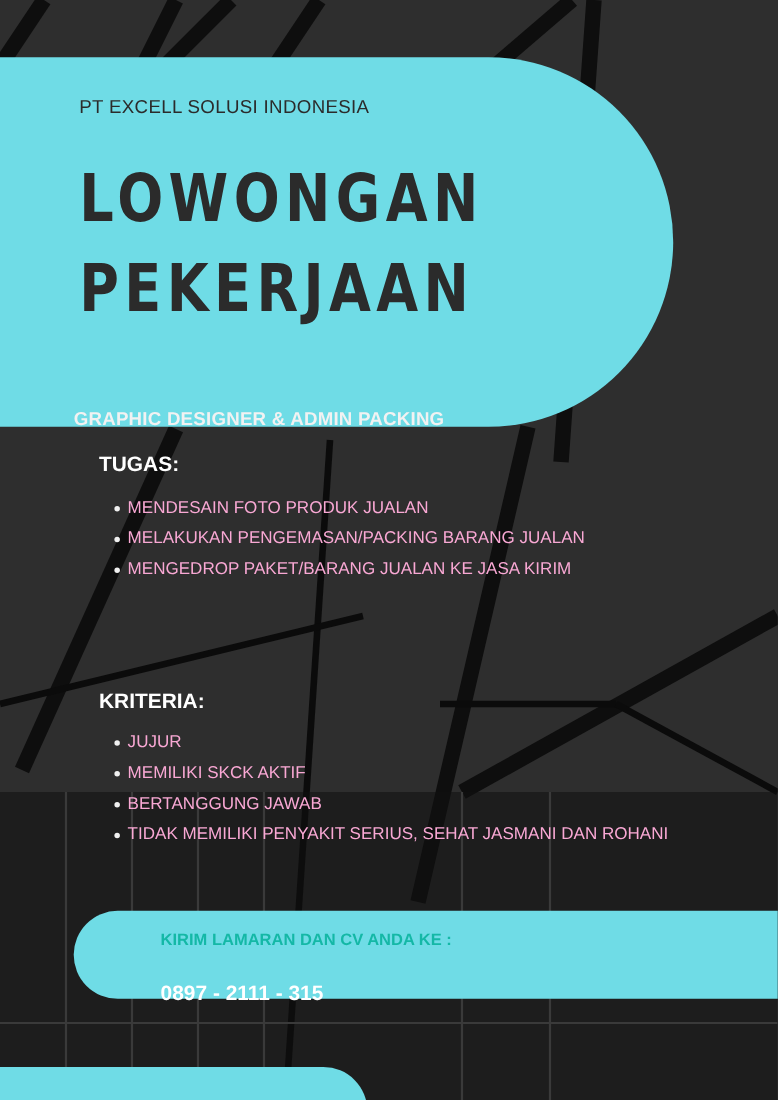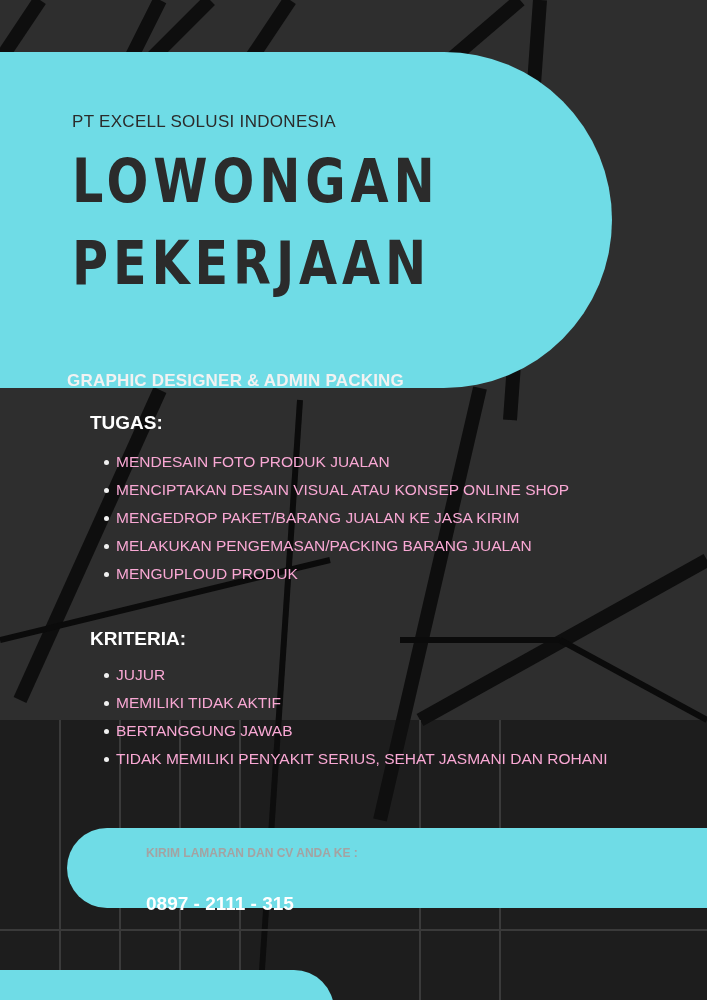--- a/index.html
+++ b/index.html
@@ -10,21 +10,20 @@
     }
     .bg { position: absolute; inset: 0; overflow: hidden; }
     .bg svg { position: absolute; left: 0; top: 0; }
     .hero {
       position: absolute; left: 0; top: 52px; width: 612px; height: 336px;
       background: #6fdce6; border-radius: 0 170px 170px 0;
     }
     .company {
       position: absolute; left: 72px; top: 88px; font-size: 17px; color: #2b2b2b;
       letter-spacing: 0.3px;
-      margin-top: 24px;
     }
     .title {
       position: absolute; left: 72px; top: 140px; font-size: 60px; line-height: 82px;
       font-weight: bold; color: #2b2b2b; letter-spacing: 6px;
       transform: scaleX(0.82); transform-origin: left top;
       font-family: "DejaVu Sans", sans-serif;
     }
     .subtitle {
       position: absolute; left: 67px; top: 331px; font-size: 17px; font-weight: bold;
       color: #f2f2f2; letter-spacing: 0.2px; margin-top: 40px;
@@ -39,22 +38,22 @@
     }
     .list li::before {
       content: ""; position: absolute; left: 2px; top: 12px; width: 5px; height: 5px;
       border-radius: 50%; background: #f0f0f0;
     }
     .contact {
       position: absolute; left: 67px; top: 828px; width: 660px; height: 80px;
       background: #6fdce6; border-radius: 40px 0 0 40px;
     }
     .contact-label {
-      position: absolute; left: 146px; top: 846px; font-size: 12px; font-weight: bold;
-      color: #a3a3a3;
+      position: absolute; left: 146px; top: 846px; font-size: 15px; font-weight: bold;
+      color: #14b8a6;
     }
     .contact-phone {
       position: absolute; left: 146px; top: 866px; font-size: 19px; font-weight: bold;
       color: #ffffff;
       margin-top: 27px;
     }
     .bottom-shape {
       position: absolute; left: 0; top: 970px; width: 334px; height: 60px;
       background: #6fdce6; border-radius: 0 40px 0 0;
     }
@@ -98,30 +97,28 @@
 <div class="company">PT EXCELL SOLUSI INDONESIA</div>
 <div class="title">
   <div>LOWONGAN</div>
   <div>PEKERJAAN</div>
 </div>
 <div class="subtitle">GRAPHIC DESIGNER &amp; ADMIN PACKING</div>
 
 <div class="section-title" style="top:412px">TUGAS:</div>
 <ul class="list" style="top:448px">
   <li>MENDESAIN FOTO PRODUK JUALAN</li>
-  <li>MENCIPTAKAN DESAIN VISUAL ATAU KONSEP ONLINE SHOP</li>
+  <li>MELAKUKAN PENGEMASAN/PACKING BARANG JUALAN</li>
   <li>MENGEDROP PAKET/BARANG JUALAN KE JASA KIRIM</li>
-  <li>MELAKUKAN PENGEMASAN/PACKING BARANG JUALAN</li>
-  <li>MENGUPLOUD PRODUK</li>
 </ul>
 
 <div class="section-title" style="top:628px">KRITERIA:</div>
 <ul class="list" style="top:661px">
   <li>JUJUR</li>
-  <li>MEMILIKI TIDAK AKTIF</li>
+  <li>MEMILIKI SKCK AKTIF</li>
   <li>BERTANGGUNG JAWAB</li>
   <li>TIDAK MEMILIKI PENYAKIT SERIUS, SEHAT JASMANI DAN ROHANI</li>
 </ul>
 
 <div class="contact"></div>
 <div class="contact-label">KIRIM LAMARAN DAN CV ANDA KE :</div>
 <div class="contact-phone">0897 - 2111 - 315</div>
 
 <div class="bottom-shape"></div>
 

